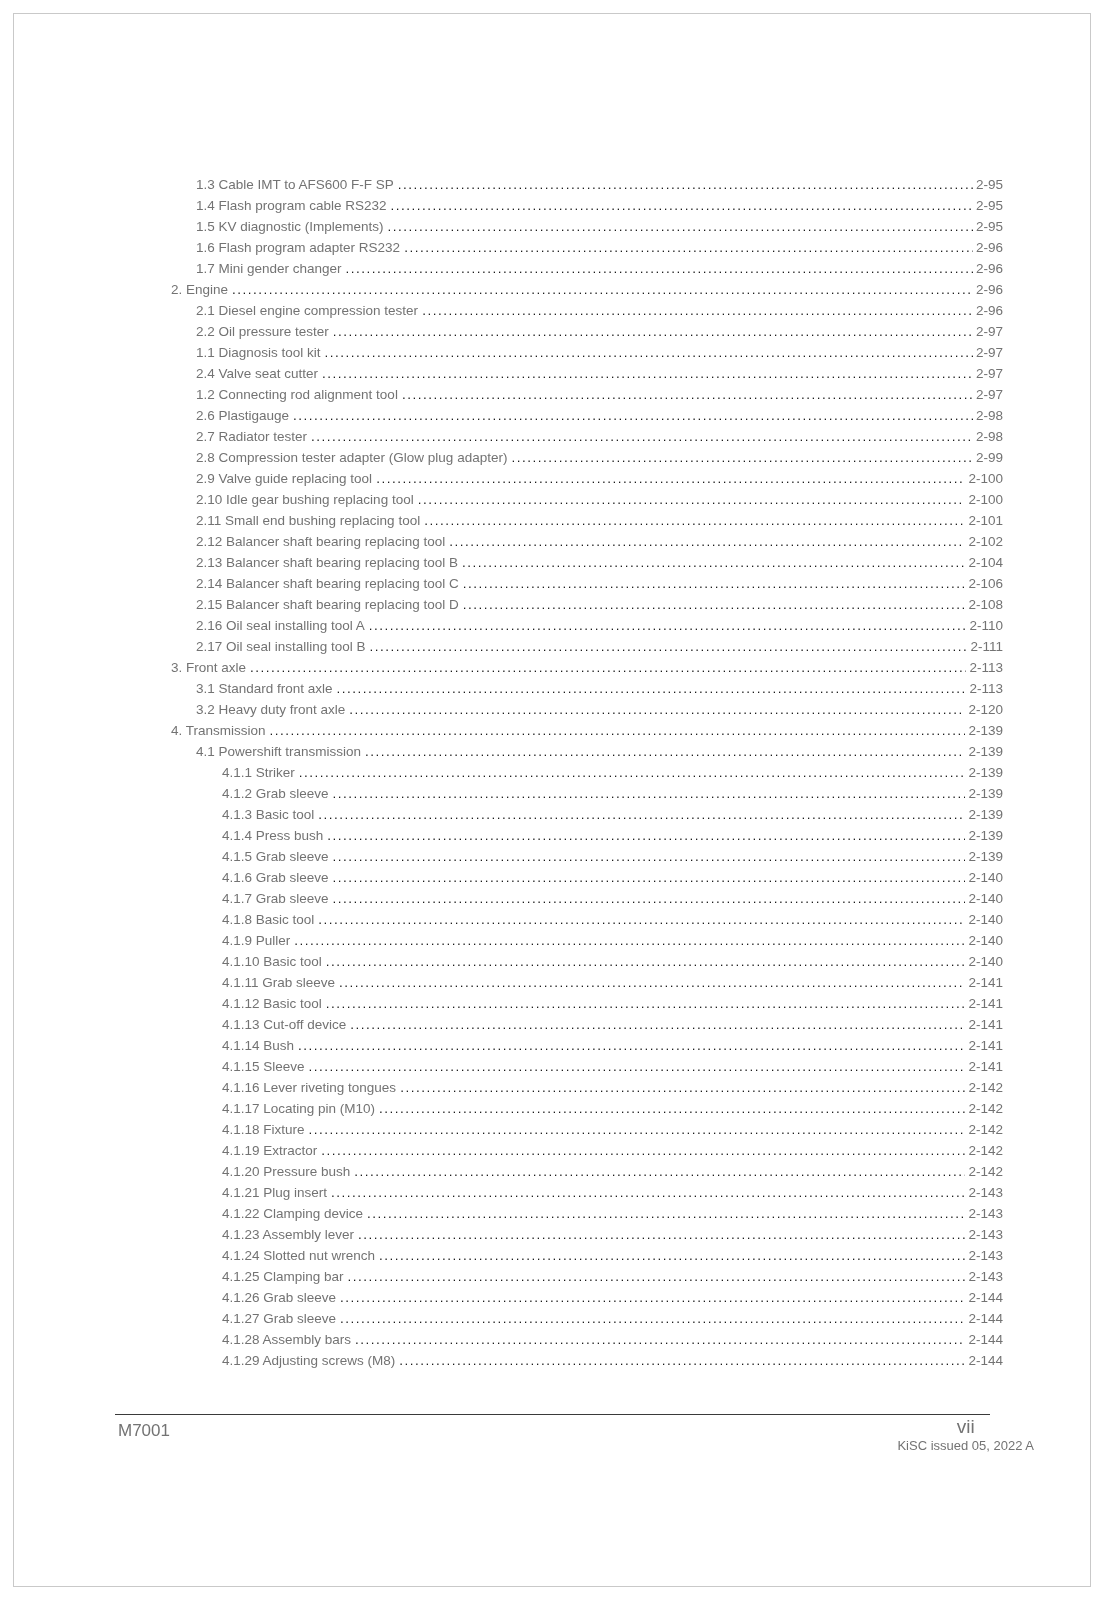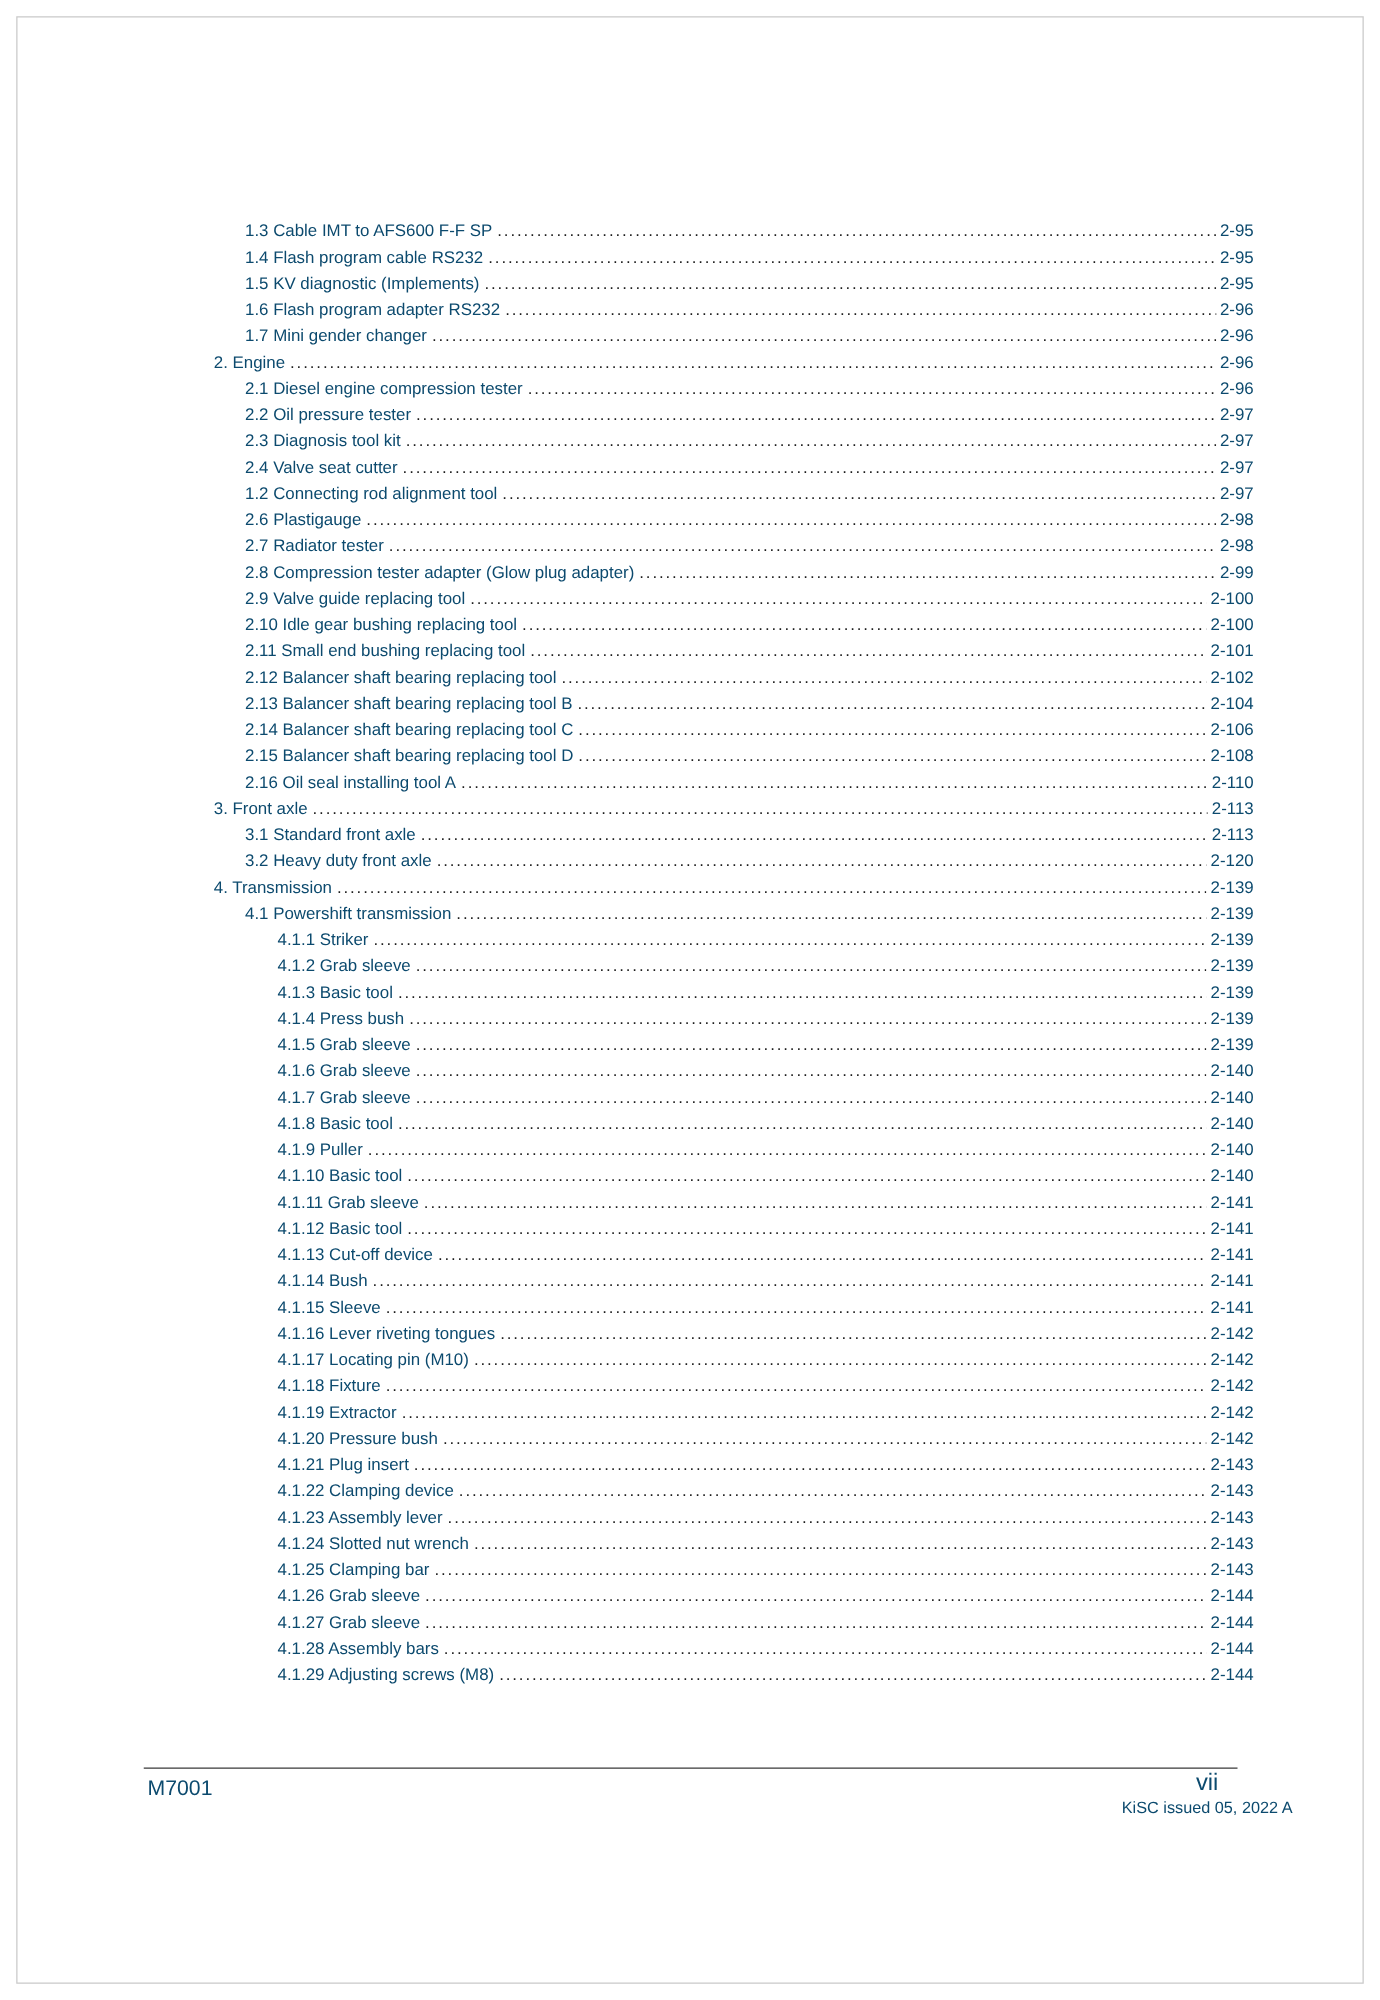--- a/index.html
+++ b/index.html
@@ -6,21 +6,21 @@
     margin: 0;
     padding: 0;
     background: #ffffff;
   }
   .page {
     position: relative;
     width: 1104px;
     height: 1600px;
     background: #ffffff;
     font-family: "Liberation Sans", sans-serif;
-    color: #0c4a6e;
+    color: #737373;
     overflow: hidden;
   }
   .page-frame {
     position: absolute;
     left: 13px;
     top: 13px;
     right: 13px;
     bottom: 13px;
     border: 1px solid #c9c9c9;
   }
@@ -133,21 +133,21 @@
         <span class="toc-label">2.1 Diesel engine compression tester</span>
         <span class="toc-dots"></span>
         <span class="toc-page">2-96</span>
       </div>
       <div class="toc-row level-1">
         <span class="toc-label">2.2 Oil pressure tester</span>
         <span class="toc-dots"></span>
         <span class="toc-page">2-97</span>
       </div>
       <div class="toc-row level-1">
-        <span class="toc-label">2.3 Diagnosis tool kit</span>
+        <span class="toc-label">1.1 Diagnosis tool kit</span>
         <span class="toc-dots"></span>
         <span class="toc-page">2-97</span>
       </div>
       <div class="toc-row level-1">
         <span class="toc-label">2.4 Valve seat cutter</span>
         <span class="toc-dots"></span>
         <span class="toc-page">2-97</span>
       </div>
       <div class="toc-row level-1">
         <span class="toc-label">1.2 Connecting rod alignment tool</span>
@@ -201,20 +201,25 @@
       </div>
       <div class="toc-row level-1">
         <span class="toc-label">2.15 Balancer shaft bearing replacing tool D</span>
         <span class="toc-dots"></span>
         <span class="toc-page">2-108</span>
       </div>
       <div class="toc-row level-1">
         <span class="toc-label">2.16 Oil seal installing tool A</span>
         <span class="toc-dots"></span>
         <span class="toc-page">2-110</span>
+      </div>
+      <div class="toc-row level-1">
+        <span class="toc-label">2.17 Oil seal installing tool B</span>
+        <span class="toc-dots"></span>
+        <span class="toc-page">2-111</span>
       </div>
       <div class="toc-row level-0">
         <span class="toc-label">3. Front axle</span>
         <span class="toc-dots"></span>
         <span class="toc-page">2-113</span>
       </div>
       <div class="toc-row level-1">
         <span class="toc-label">3.1 Standard front axle</span>
         <span class="toc-dots"></span>
         <span class="toc-page">2-113</span>

